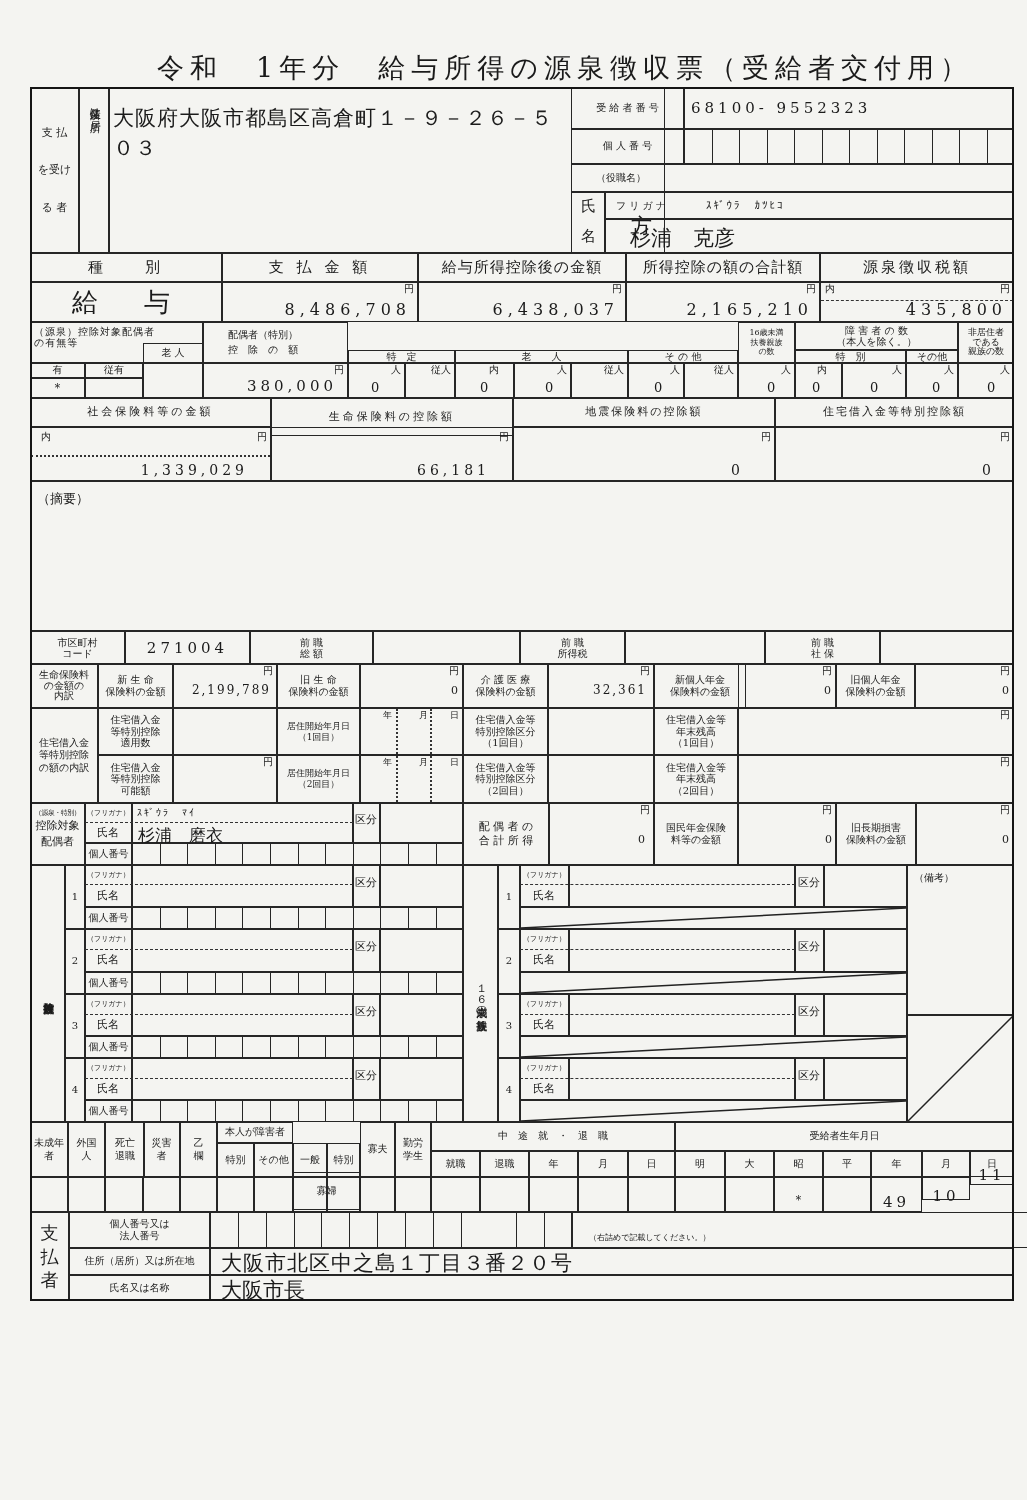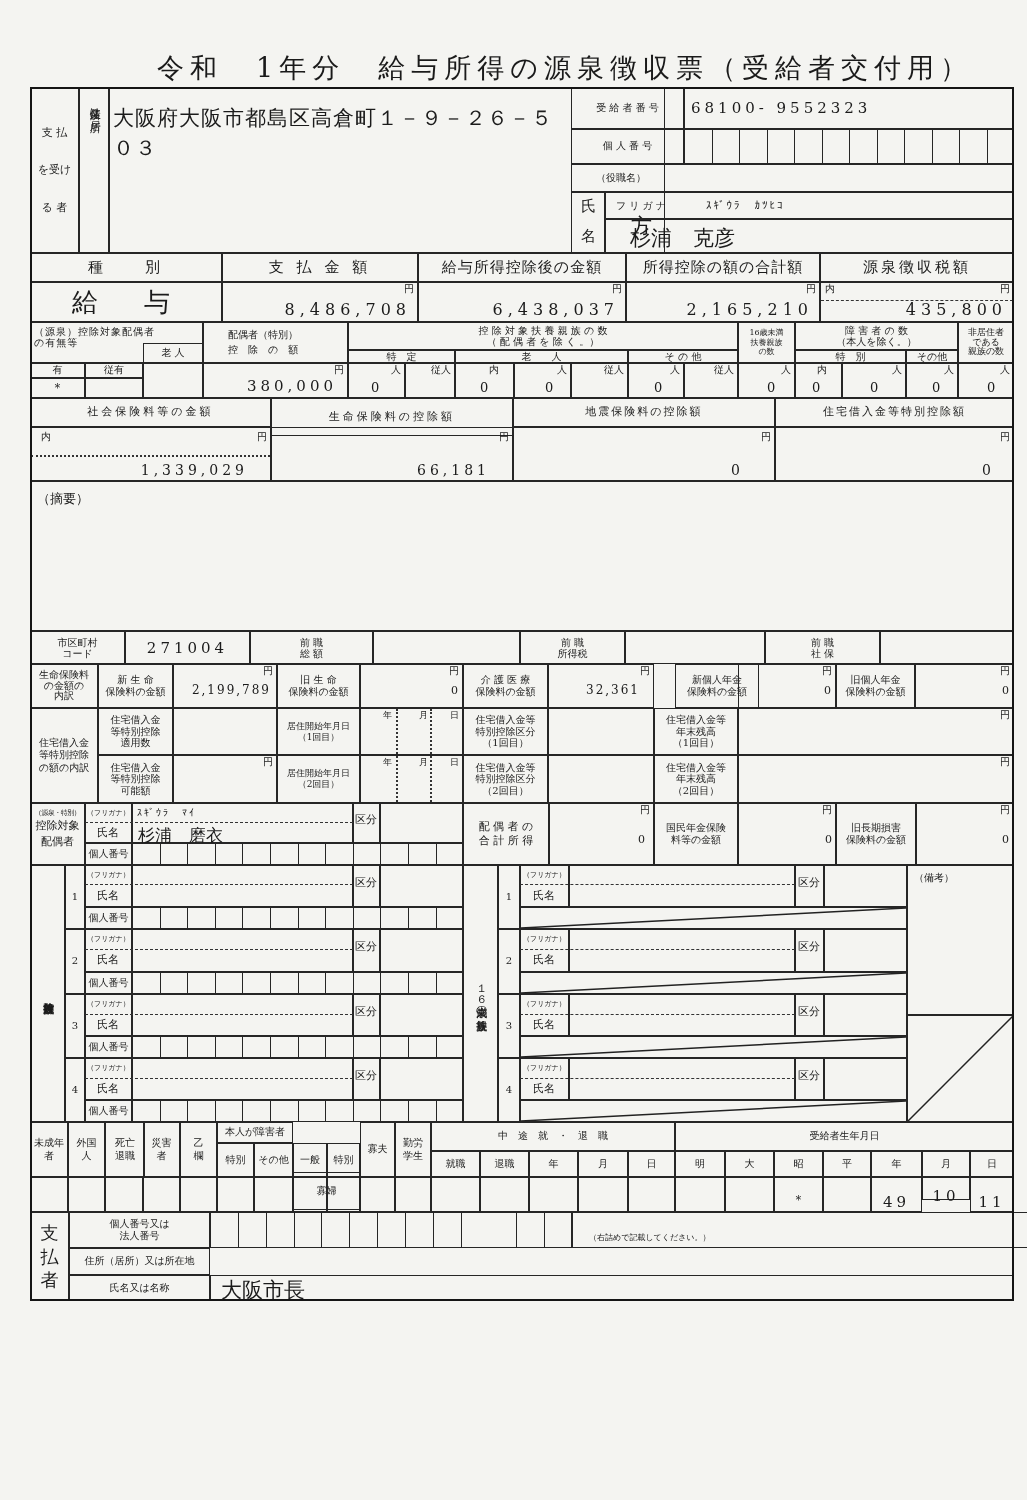--- a/index.html
+++ b/index.html
@@ -126,24 +126,20 @@
 
   <div class="b" style="left:203px;top:322px;width:145px;height:41px">
     <span class="pl s10" style="position:absolute;left:24px;top:5px;line-height:1.45">配偶者（特別）
 控　除　の　額</span>
   </div>
   <div class="b" style="left:203px;top:363px;width:145px;height:35px">
     <span class="u">円</span>
     <span class="amt" style="font-size:15px;letter-spacing:4px;right:10px">380,000</span>
   </div>
 
-  <div class="b fx" style="left:348px;top:322px;width:390px;height:28px">
-      <span class="pl s10" style="line-height:1.1">控 除 対 象 扶 養 親 族 の 数
-（ 配 偶 者 を 除 く 。）</span>
-    </div>
   <div class="b fx" style="left:348px;top:350px;width:107px;height:13px">
       <span class="s10" style="line-height:1">特　定</span>
     </div>
   <div class="b fx" style="left:455px;top:350px;width:173px;height:13px">
       <span class="s10" style="line-height:1">老　　人</span>
     </div>
   <div class="b fx" style="left:628px;top:350px;width:110px;height:13px">
       <span class="s10" style="line-height:1">そ の 他</span>
     </div>
 
@@ -294,23 +290,23 @@
   <div class="b" style="left:360px;top:664px;width:103px;height:44px">
     <span class="u">円</span>
     <span class="amt s11" style="bottom:9px;right:4px;letter-spacing:0">0</span>
   </div>
   <div class="b fx" style="left:463px;top:664px;width:85px;height:44px">
       <span class="pl s10">介 護 医 療
 保険料の金額</span>
     </div>
   <div class="b" style="left:548px;top:664px;width:106px;height:44px">
     <span class="u">円</span>
-    <span class="amt s12" style="letter-spacing:2px;bottom:11px;right:13px">32,361</span>
-  </div>
-  <div class="b fx" style="left:675px;top:664px;width:84px;height:44px">
+    <span class="amt s12" style="letter-spacing:2px;bottom:11px;right:6px">32,361</span>
+  </div>
+  <div class="b fx" style="left:654px;top:664px;width:92px;height:44px">
       <span class="pl s10">新個人年金
 保険料の金額</span>
     </div>
   <div class="b" style="left:738px;top:664px;width:98px;height:44px">
     <span class="u">円</span>
     <span class="amt s11" style="bottom:9px;right:4px;letter-spacing:0">0</span>
   </div>
   <div class="b fx" style="left:836px;top:664px;width:79px;height:44px">
       <span class="pl s10">旧個人年金
 保険料の金額</span>
@@ -714,40 +710,43 @@
   <div class="b fx" style="left:774px;top:1177px;width:49px;height:35px">
       <span class="s13" style="margin-top:10px">＊</span>
     </div>
   <div class="b" style="left:823px;top:1177px;width:48px;height:35px"></div>
   <div class="b fx" style="left:871px;top:1177px;width:51px;height:35px">
       <span class="s15" style="letter-spacing:4px;margin-top:14px">49</span>
     </div>
   <div class="b fx" style="left:922px;top:1177px;width:48px;height:23px">
       <span class="s15" style="letter-spacing:4px;margin-top:14px">10</span>
     </div>
-  <div class="b fx" style="left:970px;top:1177px;width:44px;height:35px">
+  <div class="b fx" style="left:970px;top:1150px;width:44px;height:35px">
       <span class="s15" style="letter-spacing:4px;margin-top:14px">11</span>
     </div>
 
   <div class="b fx thick" style="left:30px;top:1212px;width:39px;height:89px">
       <span class="pl" style="font-size:18px;line-height:1.3">支
 払
 者</span>
     </div>
   <div class="b fx" style="left:69px;top:1212px;width:141px;height:36px">
       <span class="pl s10">個人番号又は
 法人番号</span>
     </div>
   <div class="digits" style="left:210px;top:1212px;width:362px;height:36px;background:repeating-linear-gradient(to right,transparent 0 26.85px,#262626 26.85px 27.85px)"></div>
   <div class="b" style="left:572px;top:1212px;width:528px;height:36px">
     <span class="s8" style="position:absolute;left:16px;bottom:4px;white-space:nowrap">（右詰めで記載してください。）</span>
   </div>
   <div class="b fx" style="left:69px;top:1248px;width:141px;height:27px">
       <span class="s10" style="white-space:nowrap">住所（居所）又は所在地</span>
     </div>
+  <div class="b" style="left:210px;top:1248px;width:804px;height:27px">
+    <span style="position:absolute;left:10px;top:0;font-size:21px;letter-spacing:1px;white-space:nowrap">大阪市北区中之島１丁目３番２０号</span>
+  </div>
   <div class="b fx" style="left:69px;top:1275px;width:141px;height:26px">
       <span class="s10">氏名又は名称</span>
     </div>
   <div class="b" style="left:210px;top:1275px;width:804px;height:26px">
     <span style="position:absolute;left:10px;top:0;font-size:21px;white-space:nowrap">大阪市長</span>
   </div>
 
   <div class="frame"></div>
 </div>
 

